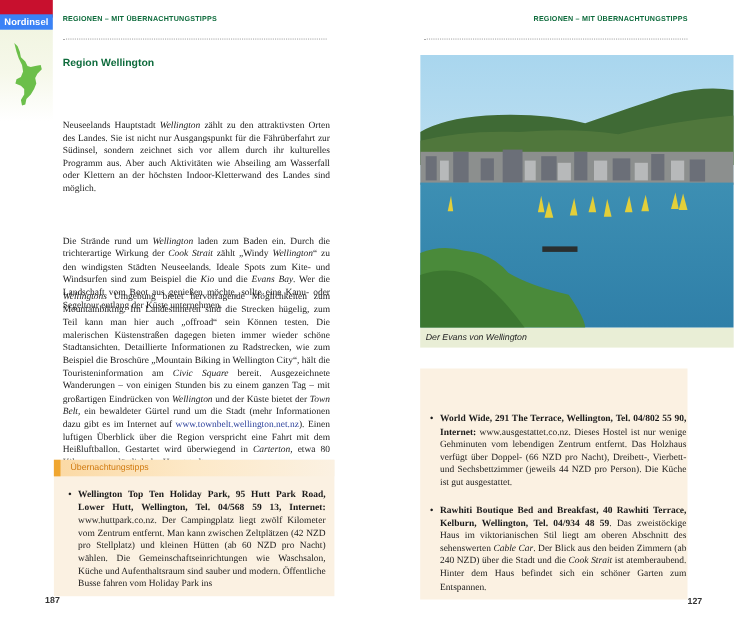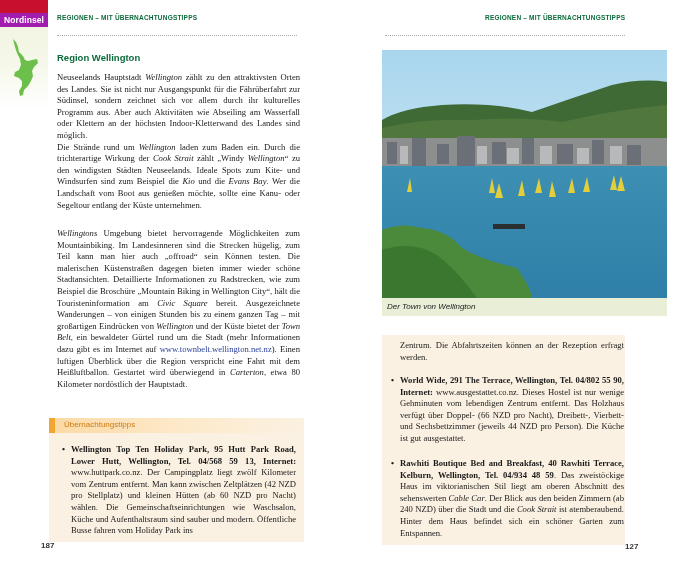--- a/index.html
+++ b/index.html
@@ -13,21 +13,21 @@
   
   .side-strip {
     position: absolute; left: 0; top: 0; width: 48px; height: 110px;
     background: linear-gradient(to bottom, #eef3dc 0%, #f6f8ea 60%, #ffffff 100%);
   }
   .red-bar {
     position: absolute; left: 0; top: 0; width: 48px; height: 16px; background: #c8102e;
   }
   .region-tag {
     position: absolute; left: 0; top: 13px; width: 48px; height: 14px;
-    background: #a21caf; color: #fff;
+    background: #3b82f6; color: #fff;
     font-family: "Liberation Sans", sans-serif; font-weight: bold; font-size: 8.5px;
     line-height: 14px; text-align: center; letter-spacing: 0.1px;
   }
   .nz-map { position: absolute; left: 10px; top: 38px; width: 30px; height: 60px; }
 
   .running-head {
     position: absolute; top: 14px;
     font-family: "Liberation Sans", sans-serif; font-weight: bold; font-size: 6.5px;
     color: #0e6b3c; letter-spacing: 0.2px;
   }
@@ -42,21 +42,21 @@
 
   .section-title {
     position: absolute; left: 57px; top: 52px;
     font-family: "Liberation Sans", sans-serif; font-weight: bold; font-size: 9.5px; color: #0e6b3c;
   }
 
   .body-text {
     position: absolute; font-size: 8.6px; line-height: 11.6px; text-align: justify;
     hyphens: auto;
   }
-  .body-text p { margin-bottom: 0; }
+  .body-text p { margin-bottom: 0; margin-top: 36px; }
   .body-text em { font-style: italic; }
   .body-text .link { color: #2a3f9a; }
 
   .left-main { left: 57px; top: 72px; width: 243px; }
   .left-para2 { left: 57px; top: 228px; width: 243px; }
 
   
   .tips-box {
     position: absolute; left: 49px; top: 418px; width: 255px; height: 124px;
     background: #fbf1e2;
@@ -191,25 +191,24 @@
       <path d="M190 128 L193 143 L186 143 Z"></path>
         <path d="M205 127 L208 142 L201 142 Z"></path>
       <path d="M232 125 L235 140 L228 140 Z"></path>
         <path d="M239 126 L243 141 L235 141 Z"></path>
     </g>
     <rect x="111" y="174" width="32" height="5" fill="#2a2f2f"></rect>
     <path d="M0 180 Q20 172 40 178 Q65 180 80 198 Q100 210 135 218 Q150 240 150 248 L0 248 Z" fill="#4a8a3a"></path>
     <path d="M0 200 Q30 190 55 205 Q75 220 95 248 L0 248 Z" fill="#3c7730"></path>
   </svg>
   <div class="caption-bar"></div>
-  <div class="caption-text">Der Town von Wellington</div>
+  <div class="caption-text">Der Evans von Wellington</div>
 
   <div class="right-box"></div>
 
-  <div class="body-text right-cont">Zentrum. Die Abfahrtszeiten können an der Rezeption erfragt werden.</div>
 
   <div class="tip-item tip2">
     <span class="bullet">•</span>
     <span><b>World Wide, 291 The Terrace, Wellington, Tel. 04/802 55 90, Internet: </b><span class="link">www.ausgestattet.co.nz</span><span>. Dieses Hostel ist nur wenige Gehminuten vom lebendigen Zentrum entfernt. Das Holzhaus verfügt über Doppel- (66 NZD pro Nacht), Dreibett-, Vierbett- und Sechsbettzimmer (jeweils 44 NZD pro Person). Die Küche ist gut ausgestattet.</span></span>
   </div>
 
   <div class="tip-item tip3">
     <span class="bullet">•</span>
     <span><b>Rawhiti Boutique Bed and Breakfast, 40 Rawhiti Terrace, Kelburn, Wellington, Tel. 04/934 48 59</b><span>. Das zweistöckige Haus im viktorianischen Stil liegt am oberen Abschnitt des sehenswerten </span><em>Cable Car</em><span>. Der Blick aus den beiden Zimmern (ab 240 NZD) über die Stadt und die </span><em>Cook Strait</em><span> ist atemberaubend. Hinter dem Haus befindet sich ein schöner Garten zum Entspannen.</span></span>
   </div>

